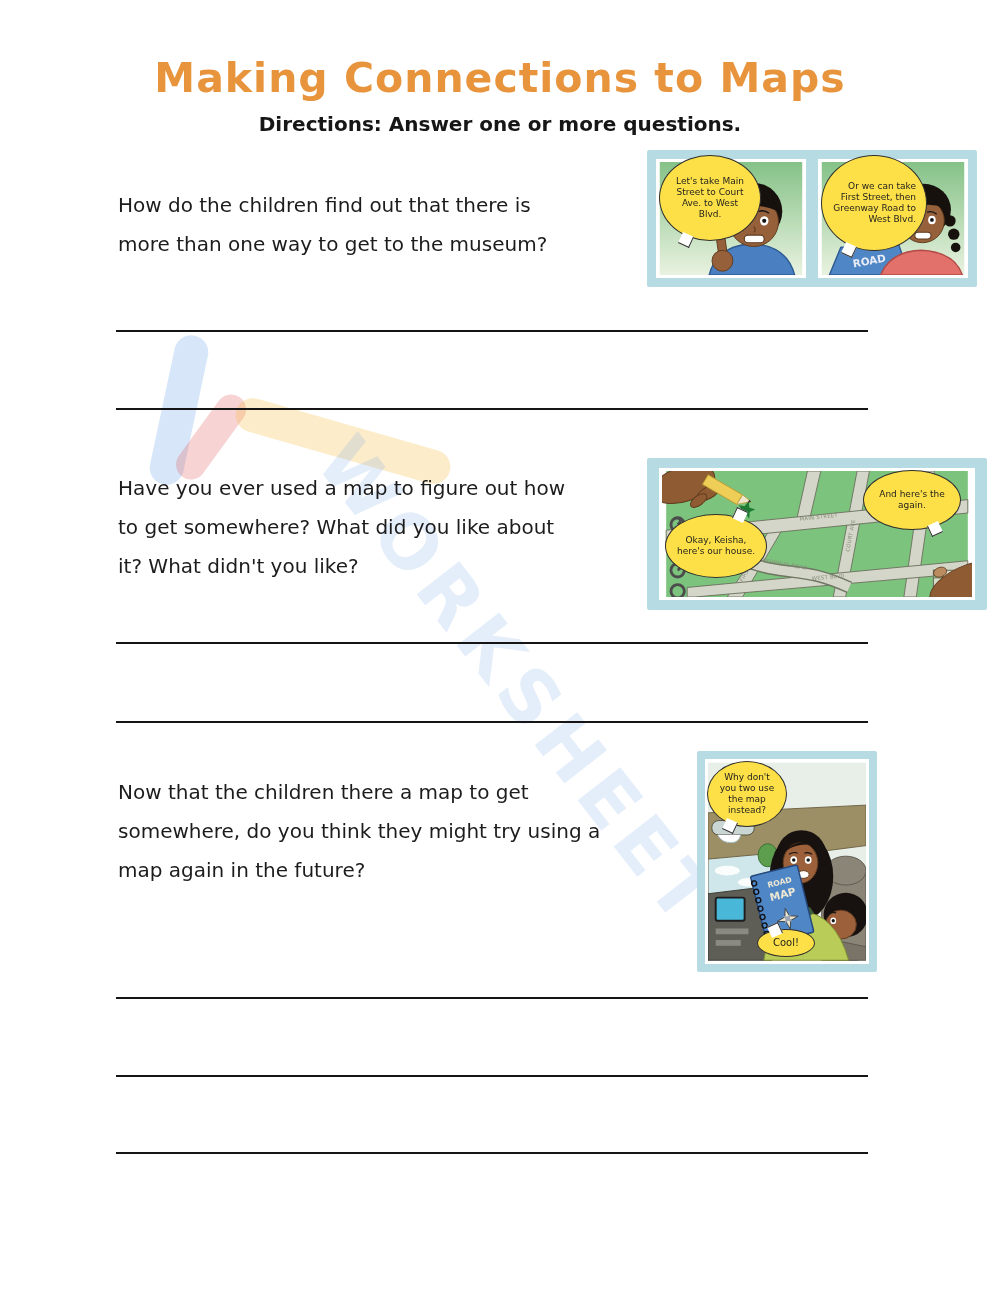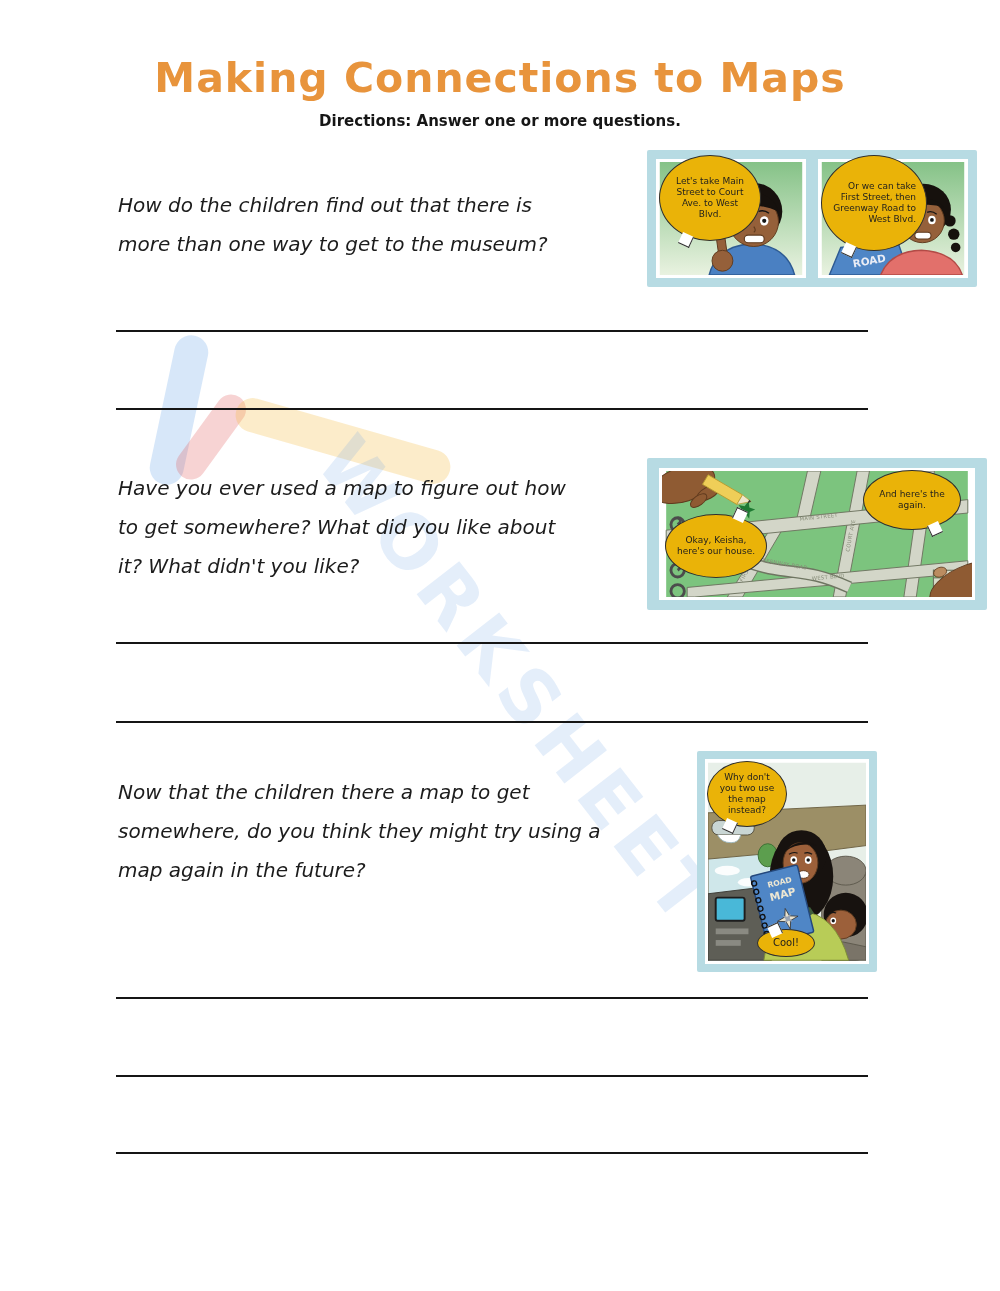--- a/index.html
+++ b/index.html
@@ -9,35 +9,35 @@
   
   .wm { position:absolute; z-index:1; pointer-events:none; }
   .wm-stroke { border-radius:20px; }
   .wm-text { font-size:74px; font-weight:bold; letter-spacing:8px;
              color:rgba(120,170,230,0.20); transform-origin:0 0; white-space:nowrap; }
 
   
   .title { position:absolute; z-index:2; left:0; top:54px; width:100%; text-align:center;
            font-size:41px; font-weight:700; color:#E8943C; letter-spacing:1px; }
   .directions { position:absolute; z-index:2; left:0; top:112px; width:100%; text-align:center;
-                font-size:15px; font-weight:bold; color:#161616; }
+                font-size:20px; font-weight:bold; color:#161616; }
 
   
   .question { position:absolute; z-index:2; color:#1c1c1c; font-size:20px; }
-  .question .qline { line-height:39px; white-space:nowrap;font-style:italic; }
+  .question .qline { line-height:39px; white-space:nowrap; }
 
   
   .answer-line { position:absolute; z-index:2; left:116px; width:752px; height:2px; background:#151515; }
 
   
   .panel { position:absolute; z-index:3; background:#B7DBE3; border-radius:2px; }
   .scene { position:absolute; background:#ffffff; border:3px solid #ffffff; overflow:hidden; }
   .scene svg { display:block; }
 
-  .bubble { position:absolute; z-index:5; background:#eab308; border:1.6px solid #2f2f2f;
+  .bubble { position:absolute; z-index:5; background:#fde047; border:1.6px solid #2f2f2f;
             border-radius:50%; display:flex; align-items:center; justify-content:center;
             text-align:center; font-size:9px; line-height:1.2; color:#1e1e1e; padding:8px 10px; }
   .bubble::after { content:""; position:absolute; width:11px; height:11px; background:#fff; }
   .tail-bl::after { bottom:-6px; left:20%;  border-right:1.6px solid #2f2f2f; border-bottom:1.6px solid #2f2f2f; transform:rotate(25deg); }
   .tail-br::after { bottom:-6px; right:20%; border-left:1.6px solid #2f2f2f;  border-bottom:1.6px solid #2f2f2f; transform:rotate(-25deg); }
   .tail-tr::after { top:-6px;   right:20%;  border-left:1.6px solid #2f2f2f;  border-top:1.6px solid #2f2f2f;    transform:rotate(25deg); }
   .tail-tl::after { top:-6px;   left:20%;   border-right:1.6px solid #2f2f2f; border-top:1.6px solid #2f2f2f;    transform:rotate(-25deg); }
 
   .street-label { font-size:5.5px; fill:#878d79; letter-spacing:0.3px; }
 </style>

